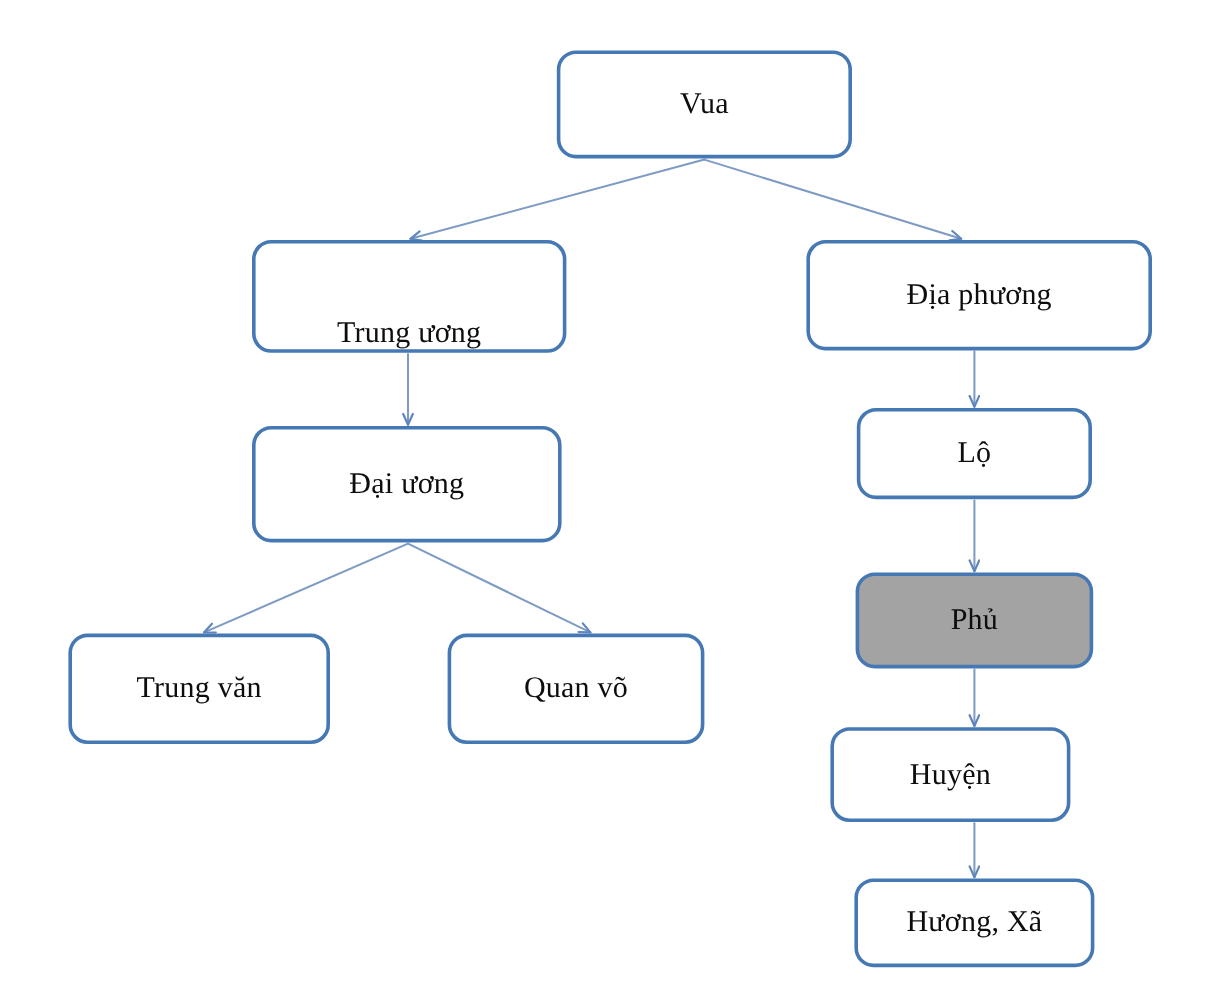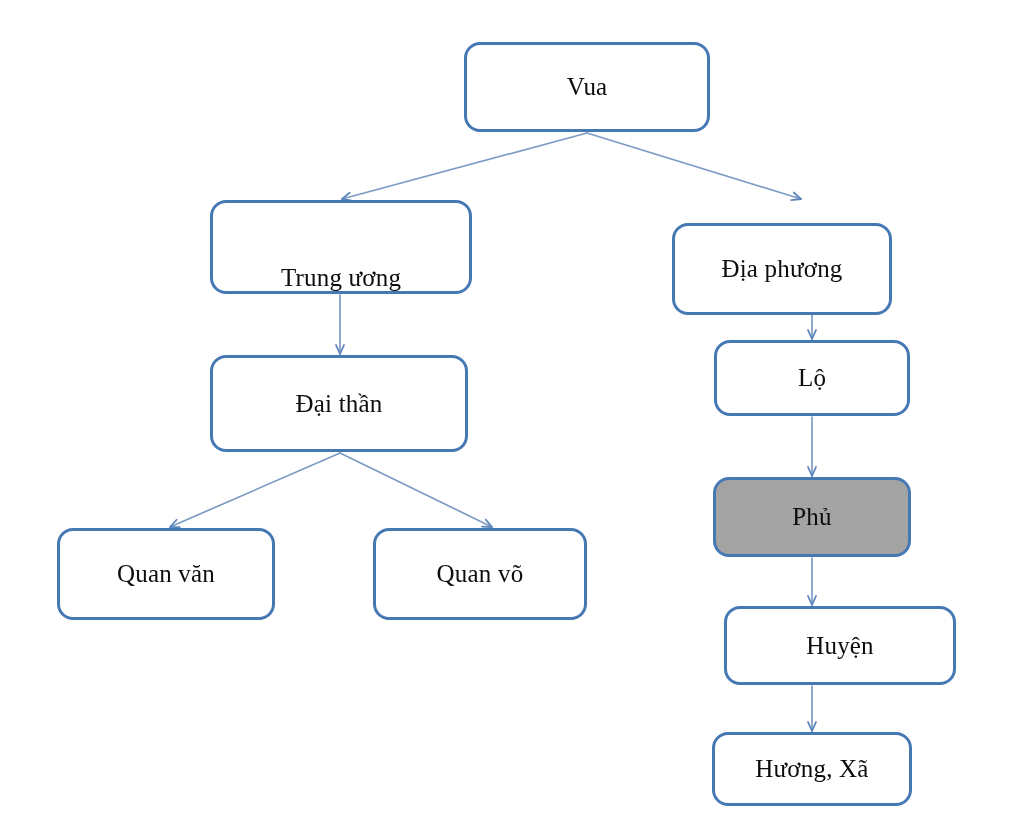--- a/index.html
+++ b/index.html
@@ -68,45 +68,45 @@
   </svg>
 
   <div class="node" id="node-vua" style="left: 464px; top: 42px; width: 246px; height: 90px; border-color: rgb(70, 121, 180); background: rgb(255, 255, 255);">
     <span class="node-label" style="color: rgb(13, 13, 13);">Vua</span>
   </div>
 
   <div class="node" id="node-trung-uong" style="left: 210px; top: 200px; width: 262px; height: 94px; border-color: rgb(70, 121, 180); background: rgb(255, 255, 255); align-items: flex-end;">
     <span class="node-label" style="color: rgb(13, 13, 13);">Trung ương</span>
   </div>
 
-  <div class="node" id="node-dia-phuong" style="left: 672px; top: 200px; width: 220px; height: 92px; border-color: rgb(70, 121, 180); background: rgb(255, 255, 255); margin-top: 23px;">
+  <div class="node" id="node-dia-phuong" style="left: 672px; top: 200px; width: 288px; height: 92px; border-color: rgb(70, 121, 180); background: rgb(255, 255, 255);">
     <span class="node-label" style="color: rgb(13, 13, 13);">Địa phương</span>
   </div>
 
   <div class="node" id="node-dai-than" style="left: 210px; top: 355px; width: 258px; height: 97px; border-color: rgb(70, 121, 180); background: rgb(255, 255, 255);">
-    <span class="node-label" style="color: rgb(13, 13, 13);">Đại thần</span>
+    <span class="node-label" style="color: rgb(13, 13, 13);">Đại ương</span>
   </div>
 
   <div class="node" id="node-quan-van" style="left: 57px; top: 528px; width: 218px; height: 92px; border-color: rgb(70, 121, 180); background: rgb(255, 255, 255);">
-    <span class="node-label" style="color: rgb(13, 13, 13);">Quan văn</span>
+    <span class="node-label" style="color: rgb(13, 13, 13);">Trung văn</span>
   </div>
 
   <div class="node" id="node-quan-vo" style="left: 373px; top: 528px; width: 214px; height: 92px; border-color: rgb(70, 121, 180); background: rgb(255, 255, 255);">
     <span class="node-label" style="color: rgb(13, 13, 13);">Quan võ</span>
   </div>
 
   <div class="node" id="node-lo" style="left: 714px; top: 340px; width: 196px; height: 76px; border-color: rgb(70, 121, 180); background: rgb(255, 255, 255);">
     <span class="node-label" style="color: rgb(13, 13, 13);">Lộ</span>
   </div>
 
   <div class="node" id="node-phu" style="left: 713px; top: 477px; width: 198px; height: 80px; border-color: rgb(70, 121, 180); background: #a3a3a3;">
     <span class="node-label" style="color: rgb(13, 13, 13);">Phủ</span>
   </div>
 
-  <div class="node" id="node-huyen" style="left: 724px; top: 606px; width: 232px; height: 79px; border-color: rgb(70, 121, 180); background: rgb(255, 255, 255);">
+  <div class="node" id="node-huyen" style="left: 692px; top: 606px; width: 200px; height: 79px; border-color: rgb(70, 121, 180); background: rgb(255, 255, 255);">
     <span class="node-label" style="color: rgb(13, 13, 13);">Huyện</span>
   </div>
 
   <div class="node" id="node-huong-xa" style="left: 712px; top: 732px; width: 200px; height: 74px; border-color: rgb(70, 121, 180); background: rgb(255, 255, 255);">
     <span class="node-label" style="color: rgb(13, 13, 13);">Hương, Xã</span>
   </div>
 
 </div>
 
 </body></html>

